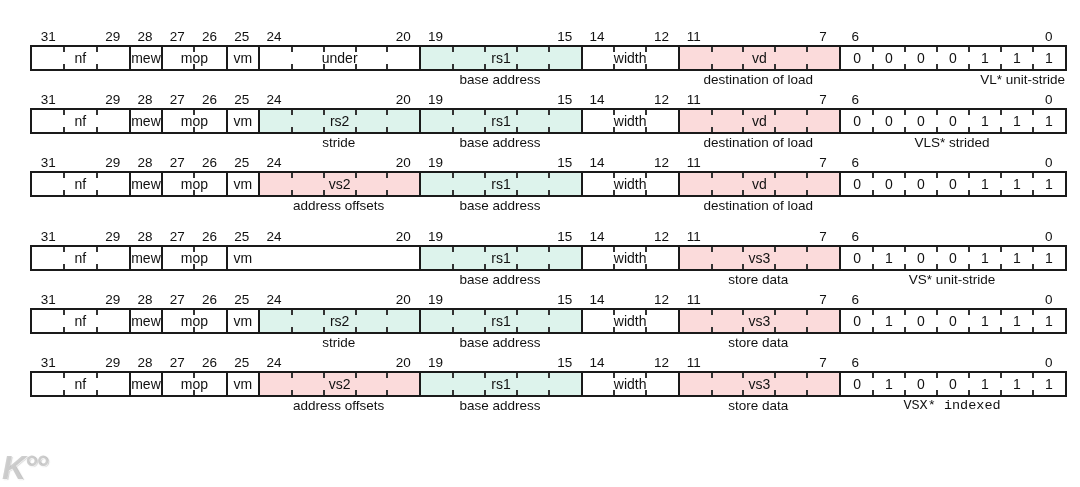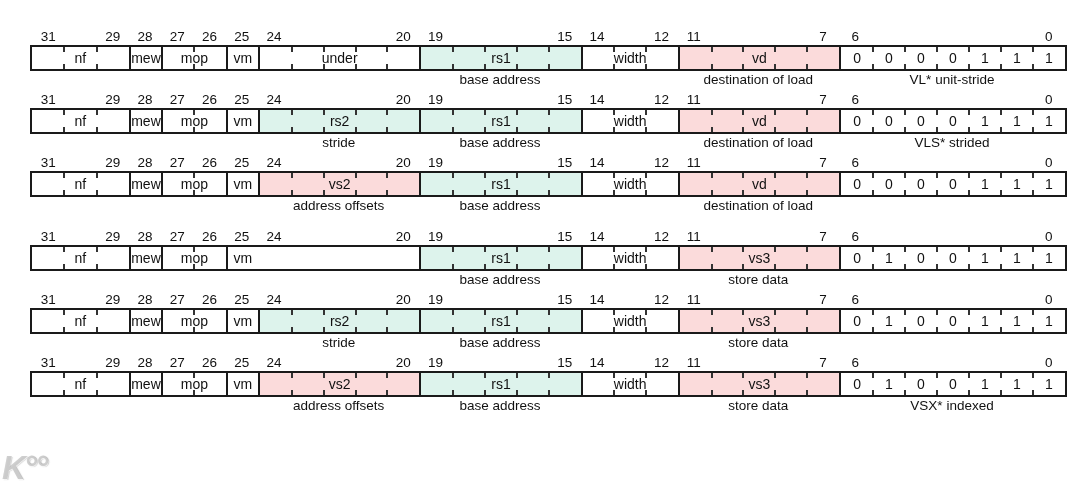--- a/index.html
+++ b/index.html
@@ -158,21 +158,21 @@
               <i class="tick tick-bottom" style="left: calc(57.1429% - 1px);"></i>
               <i class="tick tick-top" style="left: calc(71.4286% - 1px);"></i>
               <i class="tick tick-bottom" style="left: calc(71.4286% - 1px);"></i>
               <i class="tick tick-top" style="left: calc(85.7143% - 1px);"></i>
               <i class="tick tick-bottom" style="left: calc(85.7143% - 1px);"></i>
             </div>
           </div>
           <div class="layer captions-layer">
             <div class="caption" style="left: 37.5%; width: 15.625%;">base address</div>
             <div class="caption" style="left: 62.5%; width: 15.625%;">destination of load</div>
-            <div class="caption" style="left: 78.125%; width: 21.875%;">VL* unit-stride</div>
+            <div class="caption" style="left: 78.125%; width: 21.875%; text-align: right;">VL* unit-stride</div>
           </div>
         </div>
         <div class="fmt-row">
           <div class="layer labels-layer">
             <span class="bit-label" style="left: 0%;">31</span>
             <span class="bit-label" style="left: 6.25%;">29</span>
             <span class="bit-label" style="left: 9.375%;">28</span>
             <span class="bit-label" style="left: 12.5%;">27</span>
             <span class="bit-label" style="left: 15.625%;">26</span>
             <span class="bit-label" style="left: 18.75%;">25</span>
@@ -471,20 +471,21 @@
               <i class="tick tick-bottom" style="left: calc(57.1429% - 1px);"></i>
               <i class="tick tick-top" style="left: calc(71.4286% - 1px);"></i>
               <i class="tick tick-bottom" style="left: calc(71.4286% - 1px);"></i>
               <i class="tick tick-top" style="left: calc(85.7143% - 1px);"></i>
               <i class="tick tick-bottom" style="left: calc(85.7143% - 1px);"></i>
             </div>
           </div>
           <div class="layer captions-layer">
             <div class="caption" style="left: 37.5%; width: 15.625%;">base address</div>
             <div class="caption" style="left: 62.5%; width: 15.625%;">store data</div>
+            <div class="caption" style="left: 78.125%; width: 21.875%;">VS* unit-stride</div>
           </div>
         </div>
         <div class="fmt-row">
           <div class="layer labels-layer">
             <span class="bit-label" style="left: 0%;">31</span>
             <span class="bit-label" style="left: 6.25%;">29</span>
             <span class="bit-label" style="left: 9.375%;">28</span>
             <span class="bit-label" style="left: 12.5%;">27</span>
             <span class="bit-label" style="left: 15.625%;">26</span>
             <span class="bit-label" style="left: 18.75%;">25</span>
@@ -683,21 +684,21 @@
               <i class="tick tick-top" style="left: calc(71.4286% - 1px);"></i>
               <i class="tick tick-bottom" style="left: calc(71.4286% - 1px);"></i>
               <i class="tick tick-top" style="left: calc(85.7143% - 1px);"></i>
               <i class="tick tick-bottom" style="left: calc(85.7143% - 1px);"></i>
             </div>
           </div>
           <div class="layer captions-layer">
             <div class="caption" style="left: 21.875%; width: 15.625%;">address offsets</div>
             <div class="caption" style="left: 37.5%; width: 15.625%;">base address</div>
             <div class="caption" style="left: 62.5%; width: 15.625%;">store data</div>
-            <div class="caption" style="left: 78.125%; width: 21.875%;">VSX* indexed</div>
+            <div class="caption" style="left: 78.125%; width: 21.875%; font-family: Liberation Mono, monospace;">VSX* indexed</div>
           </div>
         </div>
       </div>
   </section>
 
   <div class="watermark">
     <span class="wm-logo">K°°</span>
   </div>
 
 </div>

